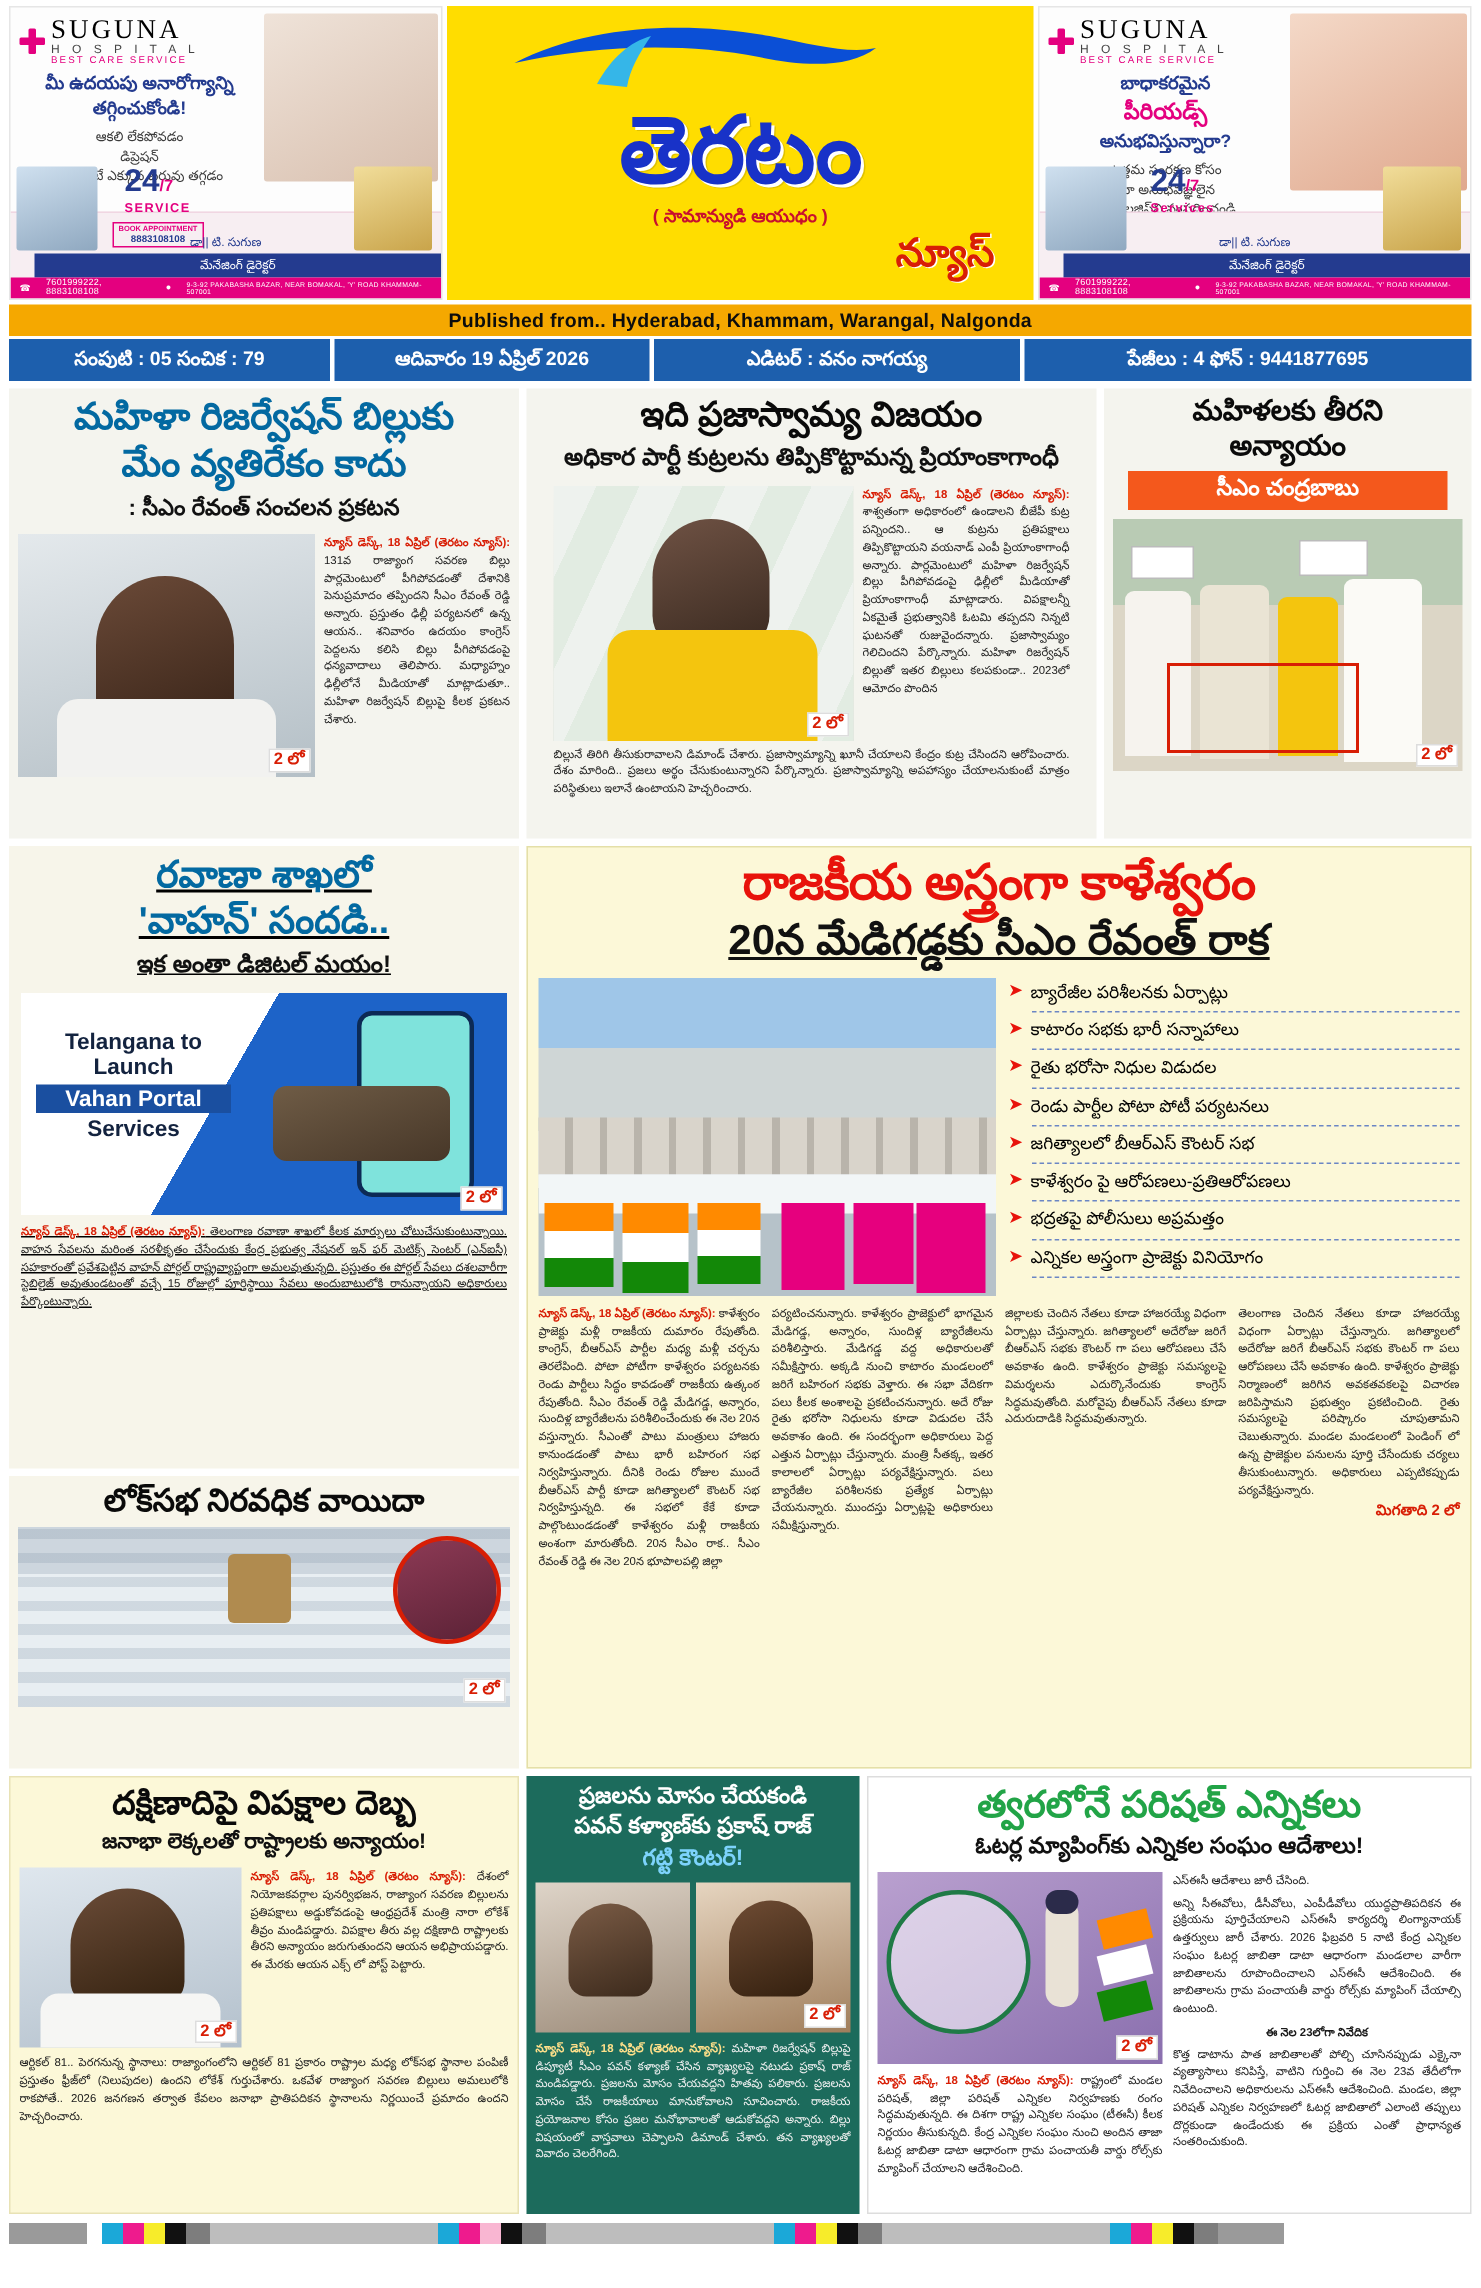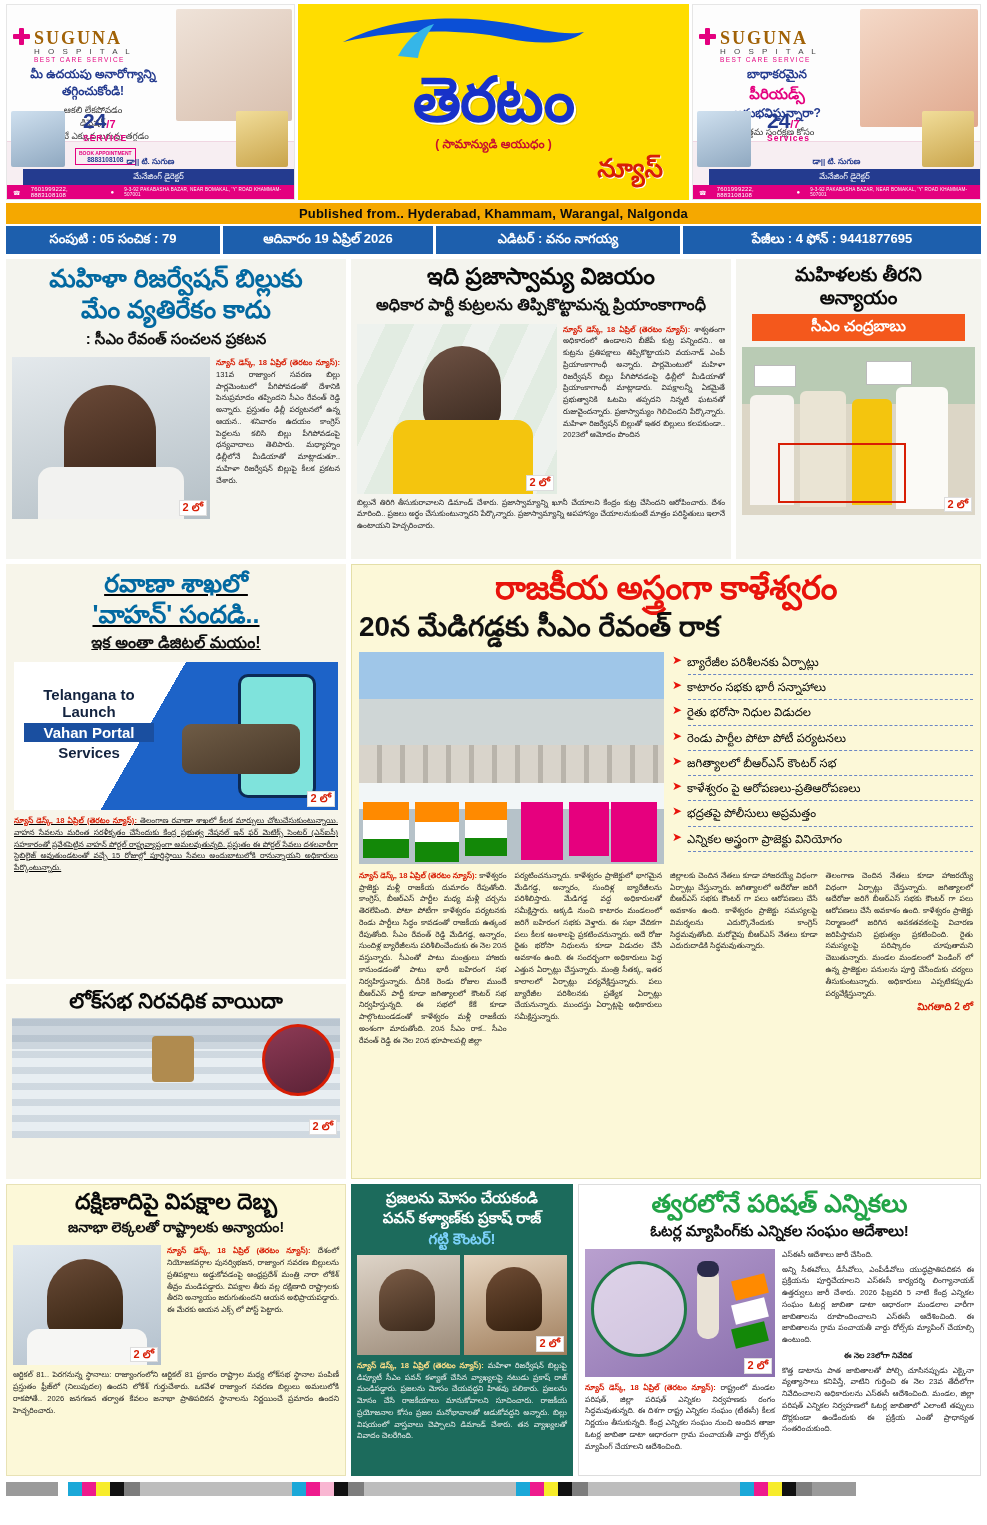--- a/index.html
+++ b/index.html
@@ -25,73 +25,73 @@
   .logo-sub { font-size:12px; color:#C8102E; font-weight:bold; margin-top:6px; }
   .logo-news { position:absolute; right:26px; bottom:10px; font-size:26px; font-weight:bold;
       color:#D81E05; text-shadow:1px 1px 0 #fff; font-family:"DejaVu Sans", sans-serif; }
 
   
   .ad-hdr { display:flex; align-items:center; gap:4px; padding:5px 6px 1px 6px; }
   .ad-cross { width:17px; height:17px; position:relative; flex:0 0 17px; }
   .ad-cross:before, .ad-cross:after { content:""; position:absolute; background:#E4007F; border-radius:1px;}
   .ad-cross:before { left:6px; top:0; width:5px; height:17px; }
   .ad-cross:after { left:0; top:6px; width:17px; height:5px; }
-  .ad-brand { font-size:18px; font-weight:bold; color:#a16207; letter-spacing:2px; line-height:1;
-      font-family:"Liberation Serif", serif;margin-top:19px; }
+  .ad-brand { font-size:18px; font-weight:normal; color:#000000; letter-spacing:2px; line-height:1;
+      font-family:"Liberation Serif", serif; }
   .ad-brand2 { font-size:8px; letter-spacing:3px; color:#444; }
   .ad-brand3 { font-size:6.5px; letter-spacing:1.4px; color:#E4007F; }
   .ad-tel { text-align:center; font-size:12px; color:#243B8F; font-weight:bold; line-height:1.45; margin-top:2px;}
   .ad-tel .sm { font-size:9px; color:#3a3a3a; font-weight:normal; }
   .ad-photo { position:absolute; border-radius:2px; background:#e7d9cf; }
   .ad-bottom { position:absolute; left:0; right:0; bottom:0; height:58px; background:#f7eef2;
       border-top:1px solid #f0d6e2; }
   .ad-docstrip { position:absolute; left:0; bottom:0; right:0; height:14px; background:#E4007F;
       color:#fff; font-size:6px; display:flex; align-items:center; padding:0 6px; gap:10px; letter-spacing:.2px;}
   .ad-247 { position:absolute; font-weight:bold; color:#243B8F; }
   .ad-247 .big { font-size:21px; }
   .ad-247 .srv { font-size:8.5px; color:#E4007F; letter-spacing:1px; }
   .ad-bluebar { position:absolute; left:16px; right:0; bottom:14px; height:16px; background:#243B8F;
       color:#fff; font-size:8px; display:flex; align-items:center; justify-content:center; }
-  .docname { position:absolute; font-size:8px; font-weight:bold; color:#243B8F; }
+  .docname { position:absolute; font-size:8px; font-weight:normal; color:#243B8F; }
 
   
   .pub-bar { background:#F5A800; color:#0d0d0d; text-align:center; font-size:13px; font-weight:bold;
       padding:3px 0; margin-top:3px; letter-spacing:.2px; }
   .info-bar { display:flex; gap:3px; margin-top:2px; height:28px; }
   .info-cell { background:#1D5FAD; color:#fff; display:flex; align-items:center; justify-content:center;
       font-size:13px; font-weight:bold; gap:10px; }
   .ic1 { flex:0 0 214px; } .ic2 { flex:0 0 210px; } .ic3 { flex:0 0 244px; } .ic4 { flex:1 1 auto; }
 
   
   .hl-deck { font-size:13.5px; font-weight:bold; text-align:center; color:#111; }
   .body-txt { font-size:7.6px; line-height:1.55; color:#1a1a1a; text-align:justify; }
   .dateline { color:#D81E05; font-weight:bold; }
   .ph { background:linear-gradient(160deg,#cfd6db,#9fa9b2); position:relative; overflow:hidden; }
   .badge2 { position:absolute; right:3px; bottom:3px; background:#fff; color:#D81E05;
       font-weight:bold; font-size:11px; padding:0 3px; border:1px solid #ddd; line-height:1.25; }
 
   
   .row1 { display:flex; gap:5px; margin-top:5px; height:300px; }
   .c1 { flex:0 0 340px; background:#F4F4EE; padding:4px 6px; }
-  .c2 { flex:1 1 auto; background:#F4F4EE; padding:4px 6px; }
+  .c2 { flex:1 1 auto; background:#F4F4EE; padding:4px 18px; }
   .c3 { flex:0 0 245px; background:#F4F4EE; padding:4px 6px; }
   .h-xl { font-size:25px; font-weight:bold; text-align:center; line-height:1.22; color:#0369a1; }
   .h-lg { font-size:23px; font-weight:bold; text-align:center; line-height:1.2; color:#0a0a0a; }
   .h-md { font-size:19px; font-weight:bold; text-align:center; line-height:1.22; color:#0a0a0a; }
   .orange-band { background:#F4581C; color:#fff; font-size:15px; font-weight:bold;
       text-align:center; padding:3px 0; margin:5px 10px 0 10px; }
 
   
   .row2 { display:flex; gap:5px; margin-top:5px; height:615px; }
   .left-col { flex:0 0 340px; display:flex; flex-direction:column; gap:5px; }
   .main-col { flex:1 1 auto; background:#FCF8D8; border:1px solid #e4dfa8; padding:5px 7px;
       display:flex; flex-direction:column; }
   .mega-red { color:#E8130B; font-size:33px; font-weight:bold; text-align:center; line-height:1.1;
       letter-spacing:-.5px; }
-  .mega-blk { color:#111; font-size:28px; font-weight:bold; text-align:left; line-height:1.2; margin-top:4px;}
+  .mega-blk { color:#111; font-size:28px; font-weight:bold; text-align:center; line-height:1.2; margin-top:4px;text-decoration:underline;}
   .bullets { font-size:11.5px; line-height:1.5; }
   .bullet { display:flex; gap:5px; align-items:flex-start; padding:2px 0; }
   .arrow { color:#E8130B; font-size:12px; line-height:1.1; flex:0 0 auto; }
   .dashline { border-bottom:1px dashed #6b86c4; margin:1px 0 2px 16px; }
   .cont2 { color:#D81E05; font-weight:bold; font-size:10px; text-align:right; margin-top:2px; }
 
   
   .row3 { display:flex; gap:5px; margin-top:5px; height:292px; }
   .b1 { flex:0 0 340px; background:#FCF8D8; border:1px solid #e8e2b5; padding:4px 6px; }
   .b2 { flex:0 0 222px; background:#1C6B5C; padding:4px 6px; color:#fff; }

